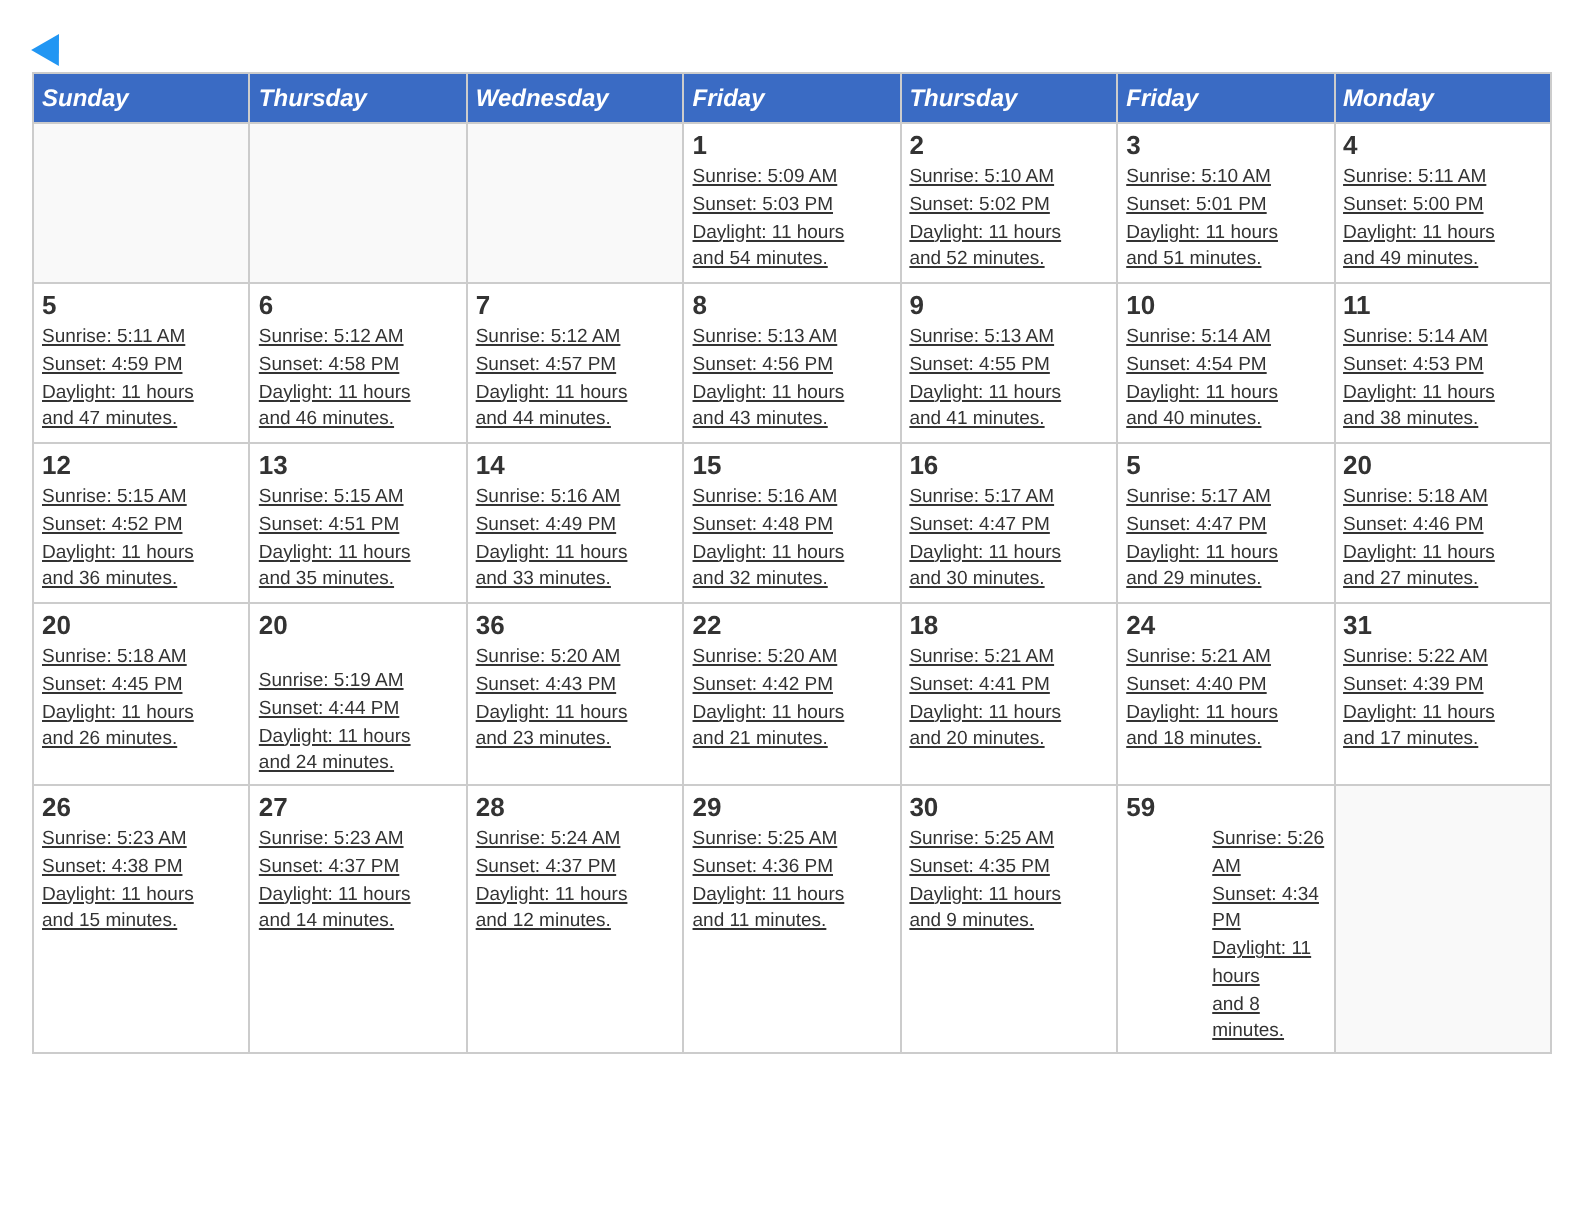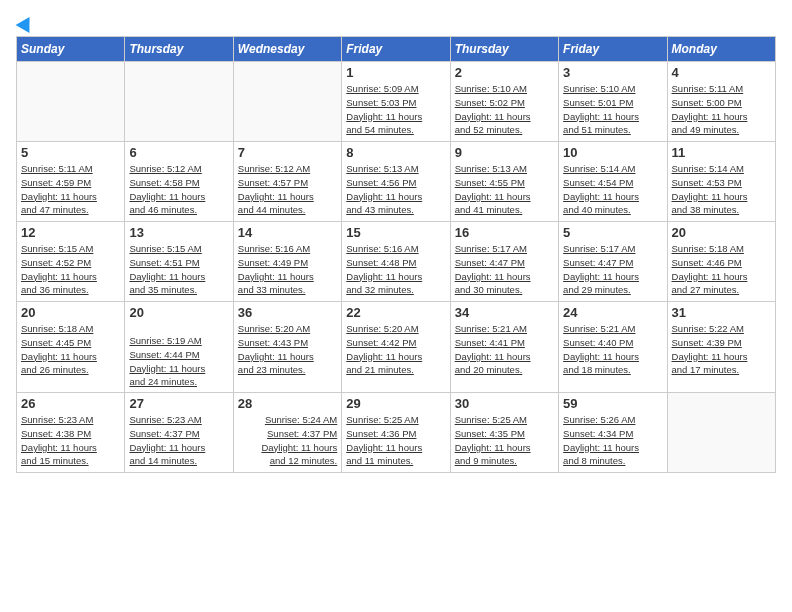--- a/index.html
+++ b/index.html
@@ -261,21 +261,21 @@
 and 23 minutes.</div>
         </td>
         <td>
           <span class="day-num">22</span>
           <div class="cell-text" style="white-space: pre-line;">Sunrise: 5:20 AM
 Sunset: 4:42 PM
 Daylight: 11 hours
 and 21 minutes.</div>
         </td>
         <td>
-          <span class="day-num">34</span>
+          <span class="day-num">18</span>
           <div class="cell-text" style="white-space: pre-line;">Sunrise: 5:21 AM
 Sunset: 4:41 PM
 Daylight: 11 hours
 and 20 minutes.</div>
         </td>
         <td>
           <span class="day-num">24</span>
           <div class="cell-text" style="white-space: pre-line;">Sunrise: 5:21 AM
 Sunset: 4:40 PM
 Daylight: 11 hours
@@ -299,42 +299,42 @@
         </td>
         <td>
           <span class="day-num">27</span>
           <div class="cell-text" style="white-space: pre-line;">Sunrise: 5:23 AM
 Sunset: 4:37 PM
 Daylight: 11 hours
 and 14 minutes.</div>
         </td>
         <td>
           <span class="day-num">28</span>
-          <div class="cell-text" style="white-space: pre-line; text-align: right;">Sunrise: 5:24 AM
+          <div class="cell-text" style="white-space: pre-line;">Sunrise: 5:24 AM
 Sunset: 4:37 PM
 Daylight: 11 hours
 and 12 minutes.</div>
         </td>
         <td>
           <span class="day-num">29</span>
           <div class="cell-text" style="white-space: pre-line;">Sunrise: 5:25 AM
 Sunset: 4:36 PM
 Daylight: 11 hours
 and 11 minutes.</div>
         </td>
         <td>
           <span class="day-num">30</span>
           <div class="cell-text" style="white-space: pre-line;">Sunrise: 5:25 AM
 Sunset: 4:35 PM
 Daylight: 11 hours
 and 9 minutes.</div>
         </td>
         <td>
           <span class="day-num">59</span>
-          <div class="cell-text" style="white-space: pre-line;">Sunrise: 5:26 AM
+          <div class="cell-text" style="white-space: pre-line; margin-left: 43px;">Sunrise: 5:26 AM
 Sunset: 4:34 PM
 Daylight: 11 hours
 and 8 minutes.</div>
         </td>
         <td class="empty"></td>
       </tr>
     </tbody>
 </table>
 
 </body></html>

